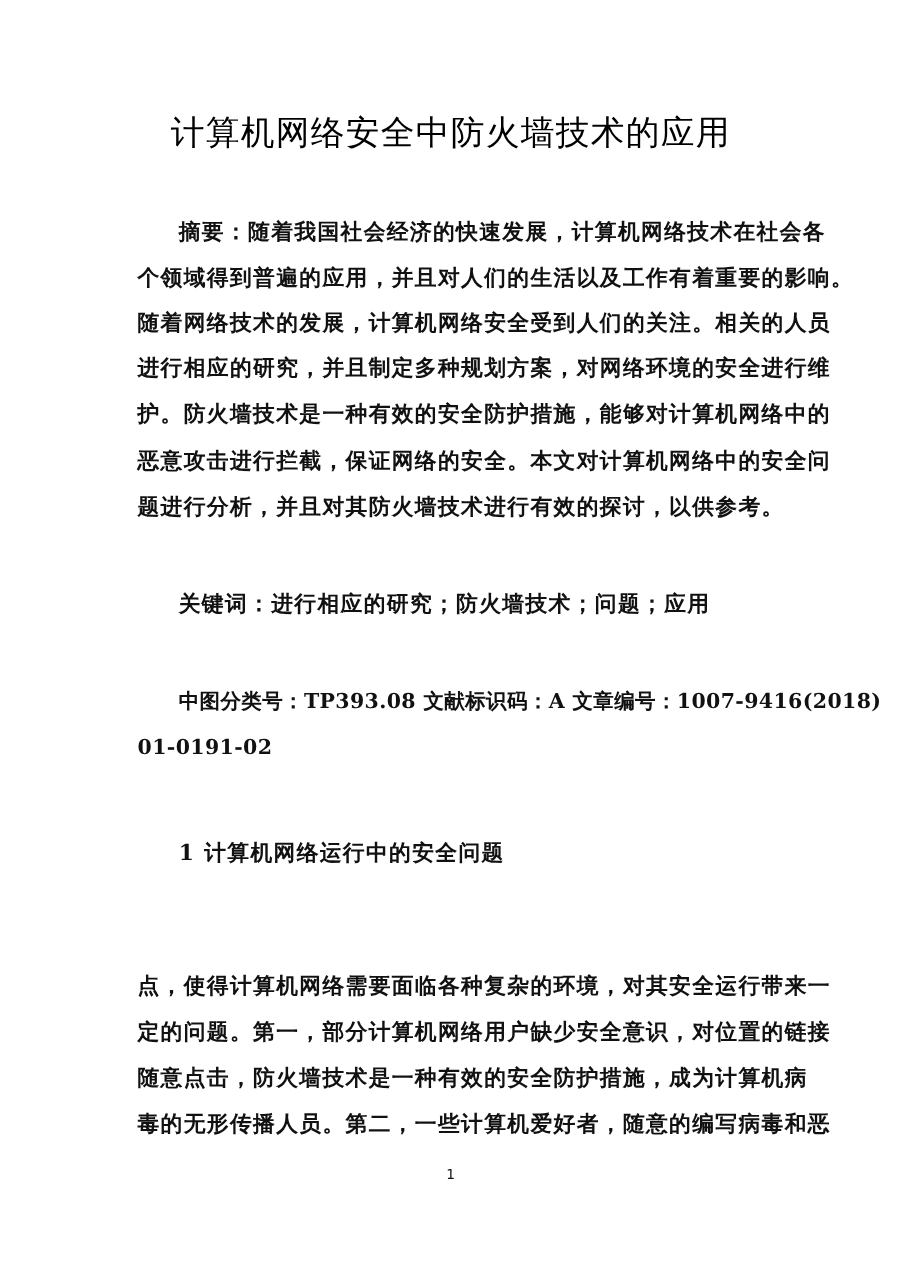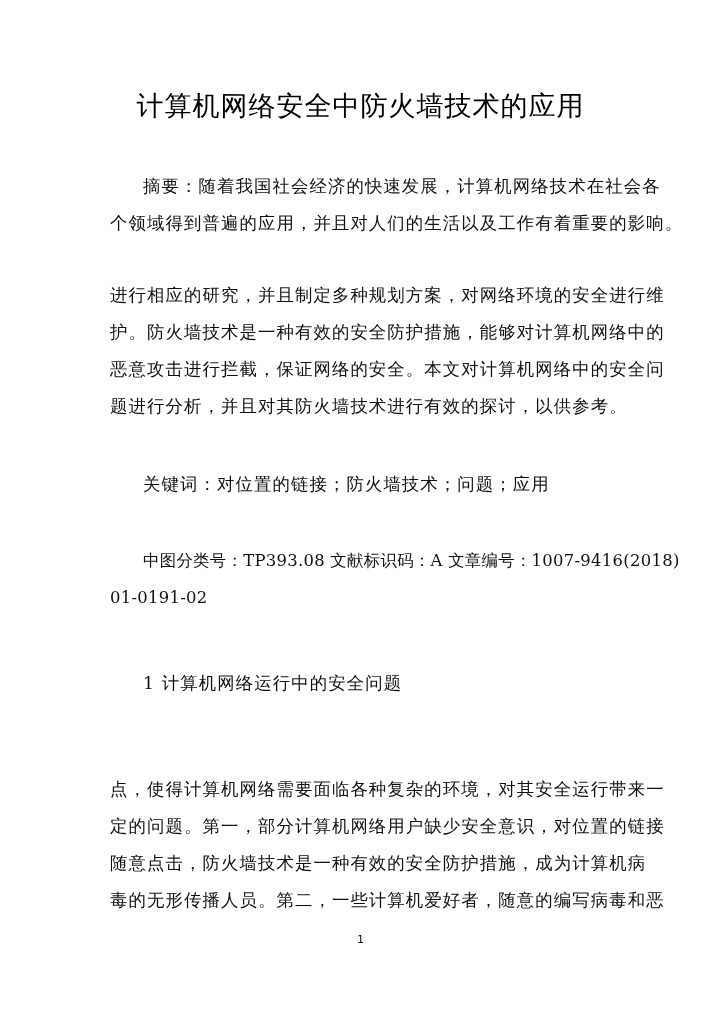--- a/index.html
+++ b/index.html
@@ -3,40 +3,41 @@
 <meta charset="utf-8">
 <style>
   html, body { margin: 0; padding: 0; background: #ffffff; }
   body { width: 721px; height: 1020px; position: relative; overflow: hidden;
          font-family: "DejaVu Serif", "Liberation Serif", serif; color: #111; }
   .page { position: absolute; left: 0; top: 0; width: 721px; height: 1020px; background: #fff; border-radius: 25px; }
   .title { position: absolute; left: 0; width: 721px; top: 88px; text-align: center;
            font-size: 27px; font-family: "DejaVu Sans", "Liberation Sans", sans-serif;
            letter-spacing: 1px; color: #000; }
   .line { position: absolute; left: 110px; width: 505px; font-size: 17.4px; white-space: nowrap;
-          letter-spacing: 1.1px; line-height: 22px; }
+          letter-spacing: 1.1px; line-height: 22px; font-weight: bold; }
   .indent { left: 143px; width: 472px; }
   .justify { text-align-last: justify; text-align: justify; }
   .pagenum { position: absolute; left: 0; width: 721px; top: 933px; text-align: center;
              font-size: 11px; font-family: "DejaVu Sans", sans-serif; }
 </style>
 </head>
 <body>
 
 <div class="page">
   <div class="title">计算机网络安全中防火墙技术的应用</div>
 
   <div class="line indent justify" style="top:175px">摘要：随着我国社会经济的快速发展，计算机网络技术在社会各</div>
   <div class="line justify" style="top:212px">个领域得到普遍的应用，并且对人们的生活以及工作有着重要的影响。</div>
+  <div class="line justify" style="top:248px">随着网络技术的发展，计算机网络安全受到人们的关注。相关的人员</div>
   <div class="line justify" style="top:284px">进行相应的研究，并且制定多种规划方案，对网络环境的安全进行维</div>
   <div class="line justify" style="top:321px">护。防火墙技术是一种有效的安全防护措施，能够对计算机网络中的</div>
   <div class="line" style="top:395px">题进行分析，并且对其防火墙技术进行有效的探讨，以供参考。</div>
   <div class="line justify" style="top:358px">恶意攻击进行拦截，保证网络的安全。本文对计算机网络中的安全问</div>
 
-  <div class="line indent" style="top:473px">关键词：对位置的链接；防火墙技术；问题；应用</div>
+  <div class="line indent" style="top:473px">关键词：进行相应的研究；防火墙技术；问题；应用</div>
 
   <div class="line indent" style="top:550px; font-size:16.4px; letter-spacing:0.3px">中图分类号：TP393.08 文献标识码：A 文章编号：1007-9416(2018)</div>
   <div class="line" style="top:587px; font-size:16.4px; letter-spacing:0.3px">01-0191-02</div>
 
   <div class="line indent" style="top:672px">1 计算机网络运行中的安全问题</div>
 
   <div class="line justify" style="top:778px">点，使得计算机网络需要面临各种复杂的环境，对其安全运行带来一</div>
   <div class="line justify" style="top:815px">定的问题。第一，部分计算机网络用户缺少安全意识，对位置的链接</div>
   <div class="line justify" style="top:852px">随意点击，防火墙技术是一种有效的安全防护措施，成为计算机病</div>
   <div class="line justify" style="top:889px">毒的无形传播人员。第二，一些计算机爱好者，随意的编写病毒和恶</div>

